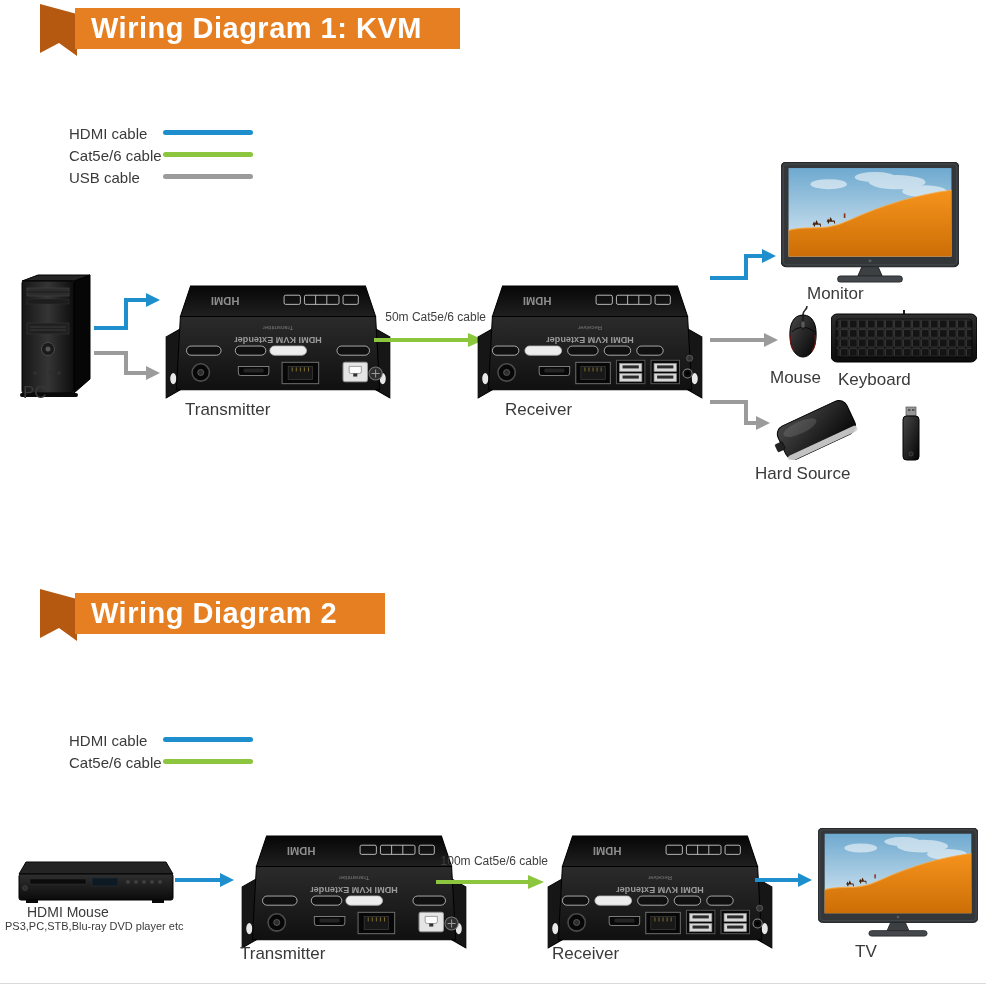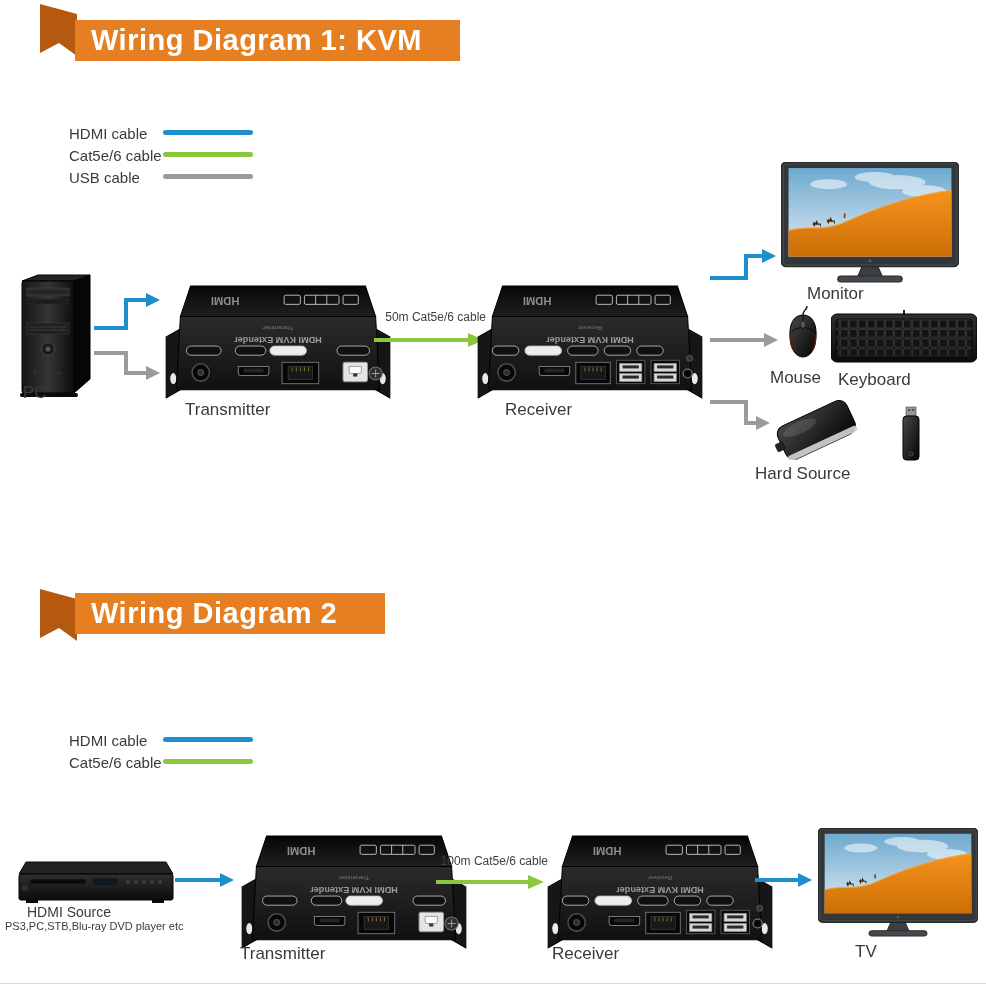--- a/index.html
+++ b/index.html
@@ -255,21 +255,21 @@
         <rect x="13" y="3" width="2.5" height="2" fill="#555"></rect>
         <rect x="4" y="10" width="16" height="44" rx="3.5" fill="url(#gradDev)" stroke="#000"></rect>
         <circle cx="12" cy="48" r="2" fill="#222" stroke="#666" stroke-width="0.5"></circle>
       </g>
     </defs>
   </svg>
 
   <svg class="abs" style="left:40px;top:2px" width="37" height="58" viewBox="0 0 37 58">
     <polygon points="0,2 37,12 37,54 19,41 0,51" fill="#B4590F"></polygon>
   </svg>
-  <div class="banner" style="left:75px;top:20px;width:385px;height:41px">
+  <div class="banner" style="left:75px;top:8px;width:385px;height:41px">
     <span>Wiring Diagram 1: KVM</span>
   </div>
 
   <div class="legend-label" style="left:55px;top:125px">HDMI cable</div>
   <div class="legend-line c-blue" style="left:163px;top:130px"></div>
   <div class="legend-label" style="left:55px;top:147px">Cat5e/6 cable</div>
   <div class="legend-line c-green" style="left:163px;top:152px"></div>
   <div class="legend-label" style="left:55px;top:169px">USB cable</div>
   <div class="legend-line c-gray" style="left:163px;top:174px"></div>
 
@@ -346,21 +346,21 @@
   </div>
 
   <div class="legend-label" style="left:55px;top:732px">HDMI cable</div>
   <div class="legend-line c-blue" style="left:163px;top:737px"></div>
   <div class="legend-label" style="left:55px;top:754px">Cat5e/6 cable</div>
   <div class="legend-line c-green" style="left:163px;top:759px"></div>
 
   <svg class="abs" style="left:18px;top:858px" width="158" height="48" viewBox="0 0 158 48">
       <use href="#dvd-player"></use>
     </svg>
-  <div class="node-label small" style="left:27px;top:904px;width:140px">HDMI Source</div>
+  <div class="node-label small" style="left:27px;top:904px;width:140px">HDMI Mouse</div>
   <div class="node-label tiny" style="left:5px;top:920px;width:190px">PS3,PC,STB,Blu-ray DVD player etc</div>
 
   <svg class="abs" style="left:172px;top:870px" width="68" height="20" viewBox="0 0 68 20">
     <line x1="3" y1="10" x2="48" y2="10" stroke="#1E8FCC" stroke-width="4"></line>
     <polygon points="48,3 48,17 62,10" fill="#1E8FCC"></polygon>
   </svg>
 
   <svg class="abs" style="left:236px;top:832px" width="236" height="122" viewBox="0 0 232 120">
       <use href="#device-tx"></use>
     </svg>

